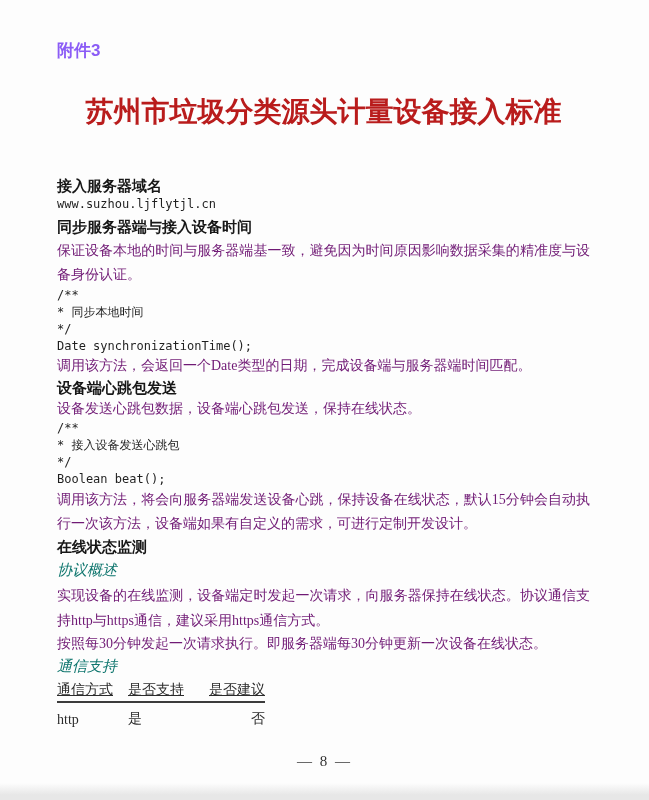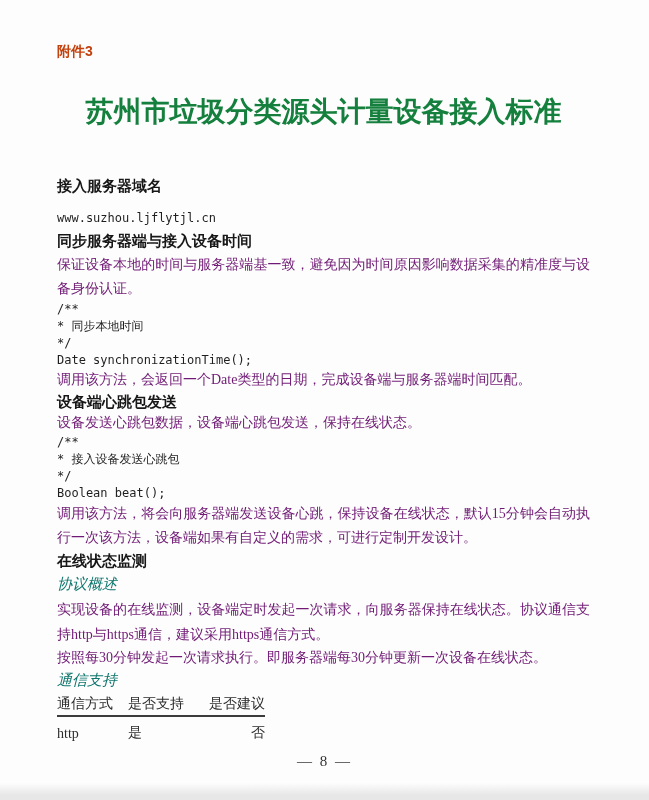--- a/index.html
+++ b/index.html
@@ -12,32 +12,32 @@
   }
   .doc {
     position: absolute;
     left: 57px; top: 0;
     width: 533px;
   }
   .attach {
     margin-top: 40px;
     font-family: "Liberation Sans", sans-serif;
     font-weight: 600;
-    font-size: 14px;
+    font-size: 17px;
     line-height: 22px;
-    color: #c2410c;
+    color: #8b5cf6;
   }
   .title {
     margin-top: 33px;
     font-family: "Liberation Serif", serif;
     font-weight: 700;
     font-size: 28px;
     line-height: 34px;
     text-align: center;
-    color: #15803d;
+    color: #b91c1c;
   }
   .h {
     font-family: "Liberation Sans", sans-serif;
     font-weight: 700;
     font-size: 15px;
     line-height: 21px;
     color: #171717;
   }
   .h-domain { margin-top: 46px; }
   .h-sync   { margin-top: 3px; }
@@ -50,21 +50,21 @@
   .lh24 { line-height: 24px; }
   .lh22 { line-height: 22px; }
   .p-sync { margin-top: 2px; }
   .code {
     font-family: "DejaVu Sans Mono", monospace;
     font-size: 12px;
     line-height: 17px;
     color: #1f1f1f;
     white-space: pre;
   }
-  .domain-line { margin-top: 14px; }
+  .domain-line { margin-top: 0; }
   .sub {
     font-style: italic;
     font-size: 15px;
     line-height: 22px;
     color: #0f766e;
   }
   .sub-protocol { margin-top: 2px; }
   .p-online { margin-top: 2px; }
   .tbl {
     margin-top: 2px;
@@ -73,20 +73,21 @@
     color: #2b2b2b;
   }
   .tbl td { padding: 0; text-align: left; vertical-align: bottom; }
   .tbl .c1 { width: 71px; }
   .tbl .c2 { width: 72px; }
   .tbl .c3 { width: 65px; text-align: right; }
   .tbl tr.hd td {
     height: 20px;
     padding-bottom: 2px;
     border-bottom: 2px solid #3c3c3c;
+    text-decoration: underline;
   }
   .tbl tr.row td {
     height: 20px;
     padding-top: 5px;
   }
   .page-num {
     position: absolute;
     top: 753px; left: 0;
     width: 649px;
     text-align: center;

